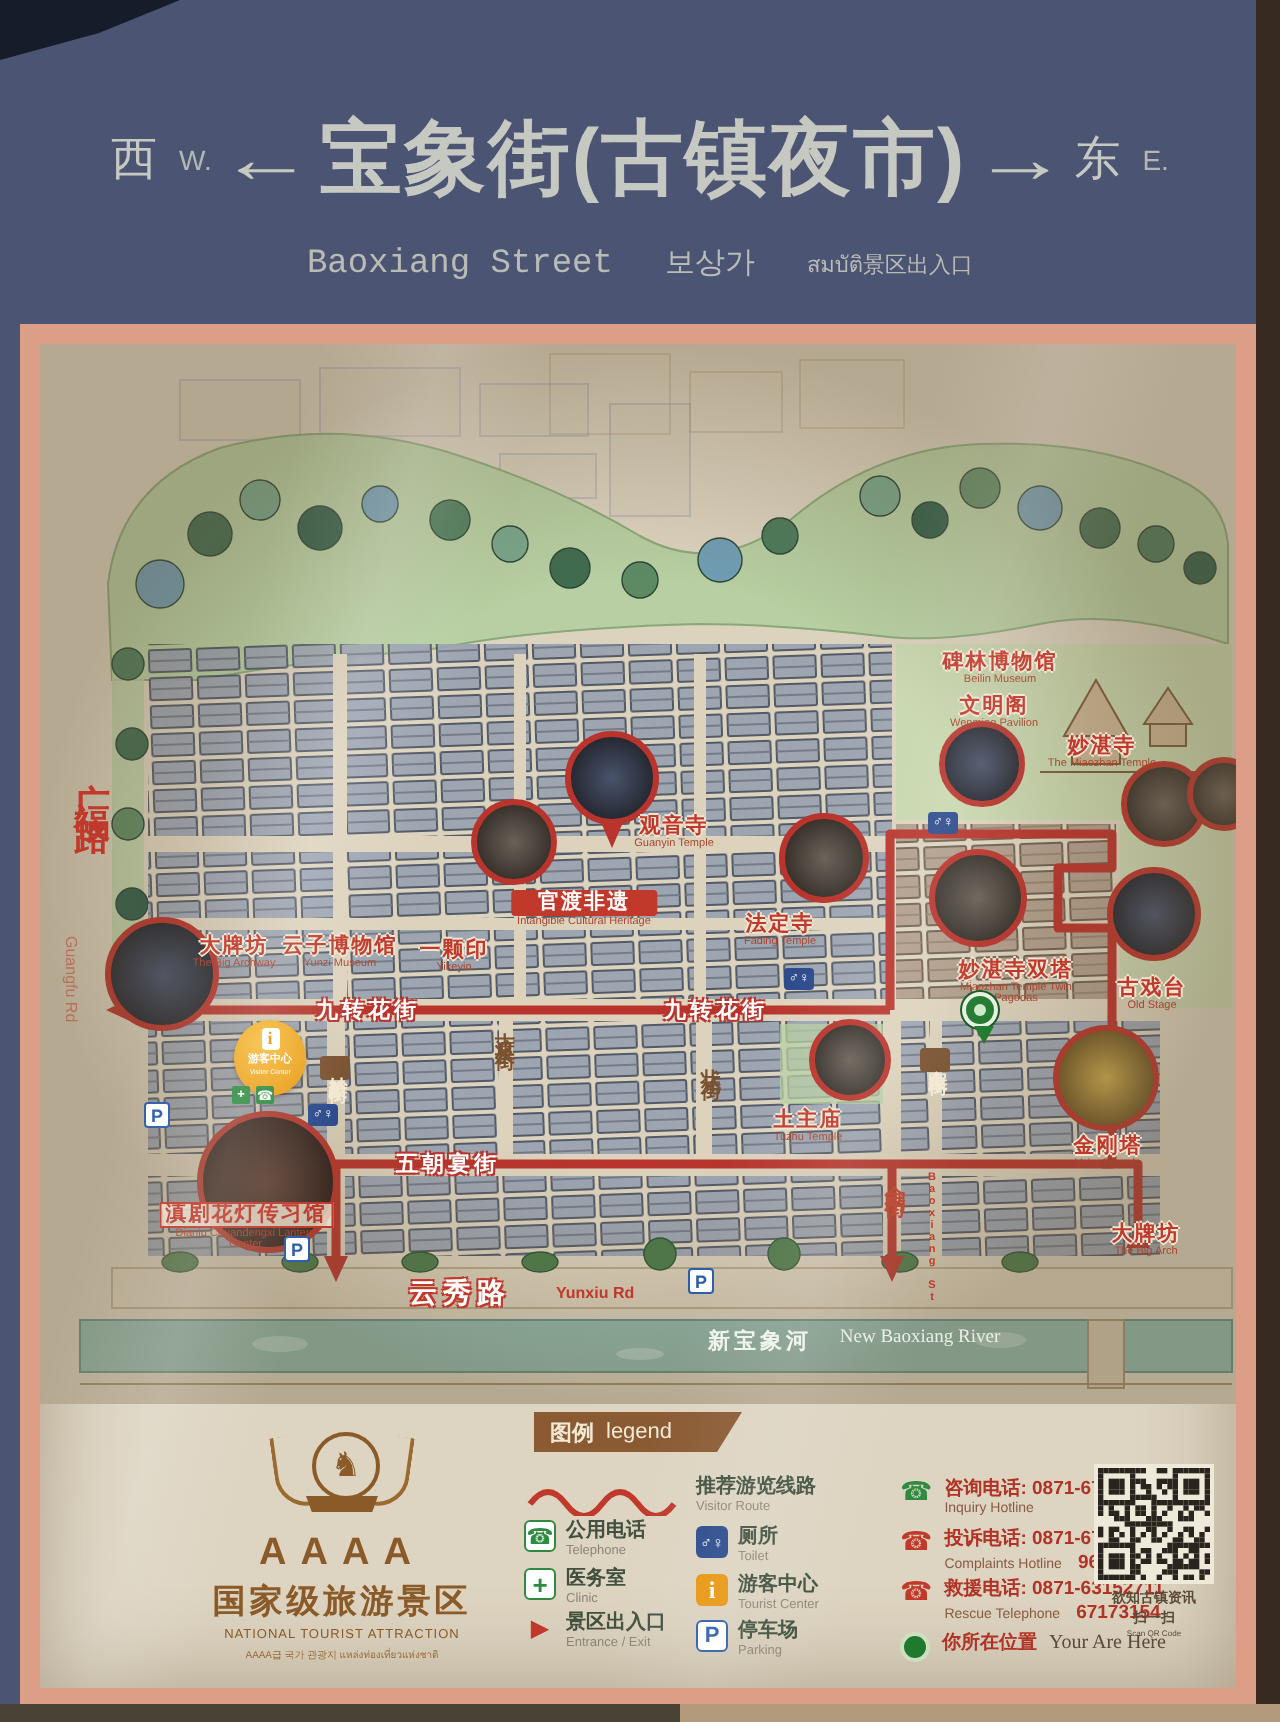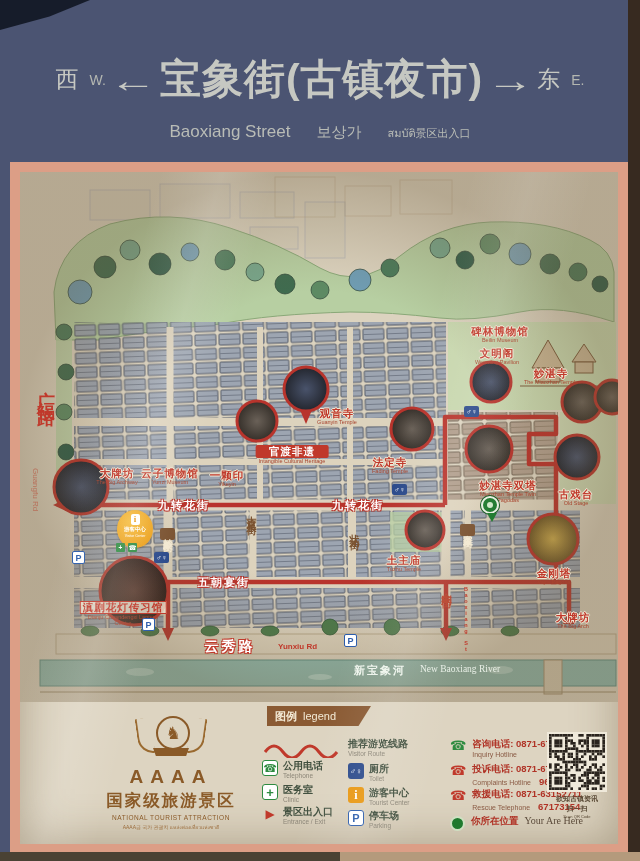--- a/index.html
+++ b/index.html
@@ -15,21 +15,21 @@
   
   .header{position:absolute;left:0;top:0;width:640px;height:162px;color:#c6c8c2;}
   .h-row{position:absolute;top:52px;left:0;width:100%;display:flex;align-items:center;
          justify-content:center;gap:10px;white-space:nowrap;}
   .h-west,.h-east{font-size:23px;letter-spacing:1px;}
   .h-dir{font-size:14px;color:#b4b7b1;}
   .h-arrow{font-size:34px;font-weight:bold;line-height:1;transform:scaleX(1.4);}
   .h-title{font-size:41px;font-weight:bold;letter-spacing:1px;}
   .h-sub{position:absolute;top:122px;left:0;width:100%;display:flex;justify-content:center;
          gap:26px;align-items:baseline;color:#b9bcb6;}
-  .h-sub-en{font-family:Liberation Sans, sans-serif;font-size:17px;}
+  .h-sub-en{font-family:Liberation Mono, monospace;font-size:17px;}
   .h-sub-kr{font-size:15px;}
   .h-sub-th{font-size:11px;}
   
   .board{position:absolute;left:10px;top:162px;width:598px;height:672px;background:#dc9e86;
          padding:10px;z-index:2;}
   .paper{position:relative;width:598px;height:672px;background:#ddd4c1;
          box-shadow:inset 0 0 46px rgba(90,70,40,.38);overflow:hidden;}
   .paper::before{content:"";position:absolute;inset:0;z-index:8;pointer-events:none;
      background:linear-gradient(105deg,transparent 18%,rgba(255,255,255,.14) 26%,transparent 33%,
                 transparent 58%,rgba(255,255,255,.10) 66%,transparent 74%);}

